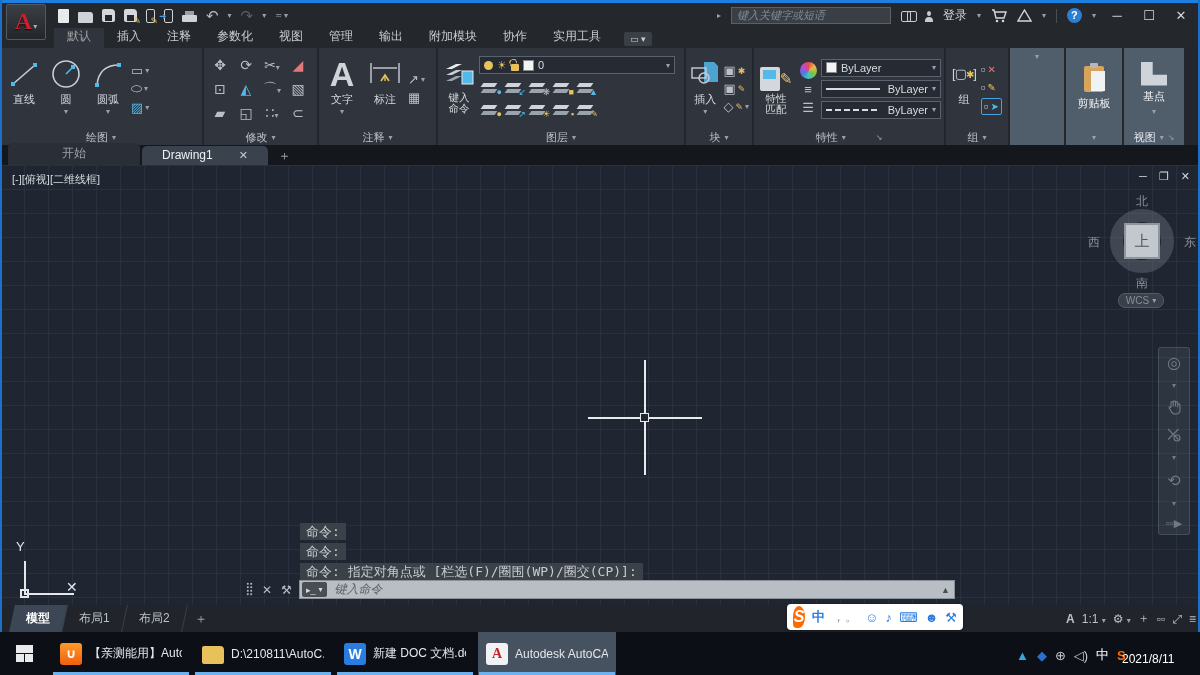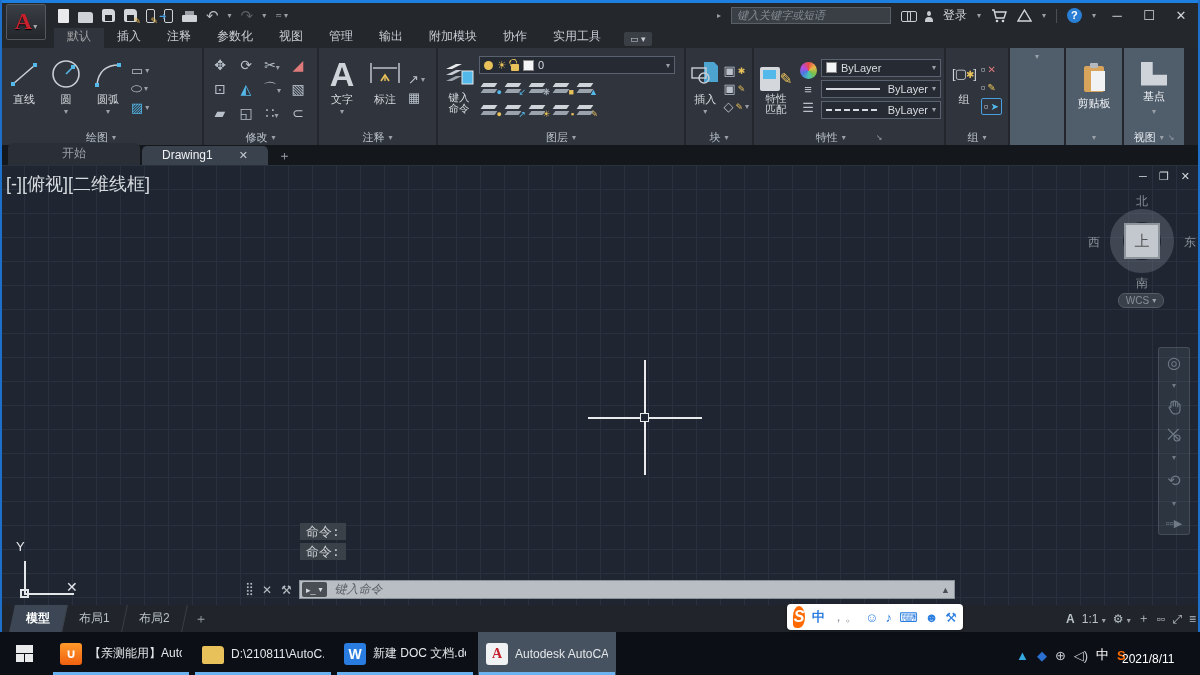--- a/index.html
+++ b/index.html
@@ -94,21 +94,21 @@
   .ftab { font-size:12px; padding:2px 20px 3px 20px; border-radius:5px 5px 0 0; }
   .ftab.start { background:#2a2f37; color:#9aa0a8; width:132px; text-align:center; }
   .ftab.doc { background:#3a424e; color:#f0f2f4; margin-left:2px; display:flex; gap:26px; align-items:center; }
   .ftab .x { color:#c8ccd2; font-size:11px; }
   .plus { color:#9aa0a8; font-size:13px; margin-left:10px; }
 
   
   .draw { position:relative; height:440px; background-color:#1f2631;
     background-image:linear-gradient(#29313f 1px,transparent 1px),linear-gradient(90deg,#29313f 1px,transparent 1px);
     background-size:24px 24px; overflow:hidden; }
-  .vlabel { position:absolute; left:6px; top:7px; color:#d6dade; font-size:18px; }
+  .vlabel { position:absolute; left:12px; top:7px; color:#d6dade; font-size:11px; }
   .vctl { position:absolute; right:10px; top:5px; color:#d6dade; font-size:11px; display:flex; gap:12px; }
   .cube { position:absolute; left:1102px; top:36px; width:80px; height:80px; }
   .ring { position:absolute; left:8px; top:8px; width:64px; height:64px; border-radius:50%; border:13px solid rgba(125,135,148,0.35); }
   .cface { position:absolute; left:22px; top:22px; width:36px; height:36px; background:#c3c8ce; border:2px solid #8f959c; color:#555; font-size:15px; text-align:center; line-height:32px; }
   .cdir { position:absolute; color:#8a9099; font-size:12px; }
   .cdir.n { left:34px; top:-8px; } .cdir.s { left:34px; top:74px; }
   .cdir.w { left:-14px; top:33px; } .cdir.e { left:82px; top:33px; }
   .wcs { position:absolute; left:1118px; top:128px; width:46px; height:15px; background:#39404a; border:1px solid #555c66; border-radius:7px; color:#8a9099; font-size:10px; display:flex; align-items:center; justify-content:center; gap:3px; }
   .navbar { position:absolute; left:1158px; top:182px; width:32px; height:188px; background:rgba(110,120,132,0.18); border:1px solid rgba(140,150,160,0.25); border-radius:3px; display:flex; flex-direction:column; align-items:center; justify-content:space-around; color:#707a86; font-size:16px; }
   .navbar .sm { font-size:8px; }
@@ -606,20 +606,21 @@
       <span class="xx">✕</span>
     </div>
 
     <span class="xh-v"></span>
     <span class="xh-h"></span>
     <span class="xh-c"></span>
 
     <div class="cmdhist">
       <span class="chip">命令:</span>
       <span class="chip">命令:</span>
+      <span class="chip">命令: 指定对角点或 [栏选(F)/圈围(WP)/圈交(CP)]:</span>
     </div>
 
     <div class="cmdctl">
       <span class="dots"></span>
       <span style="font-size:12px">✕</span>
       <span class="wrench">⚒</span>
     </div>
     <div class="cmdbar">
       <span class="prompt-chip">▸_ <span class="car" style="color:#d8dce2">▾</span></span>
       <span class="cmd-ph">键入命令</span>

